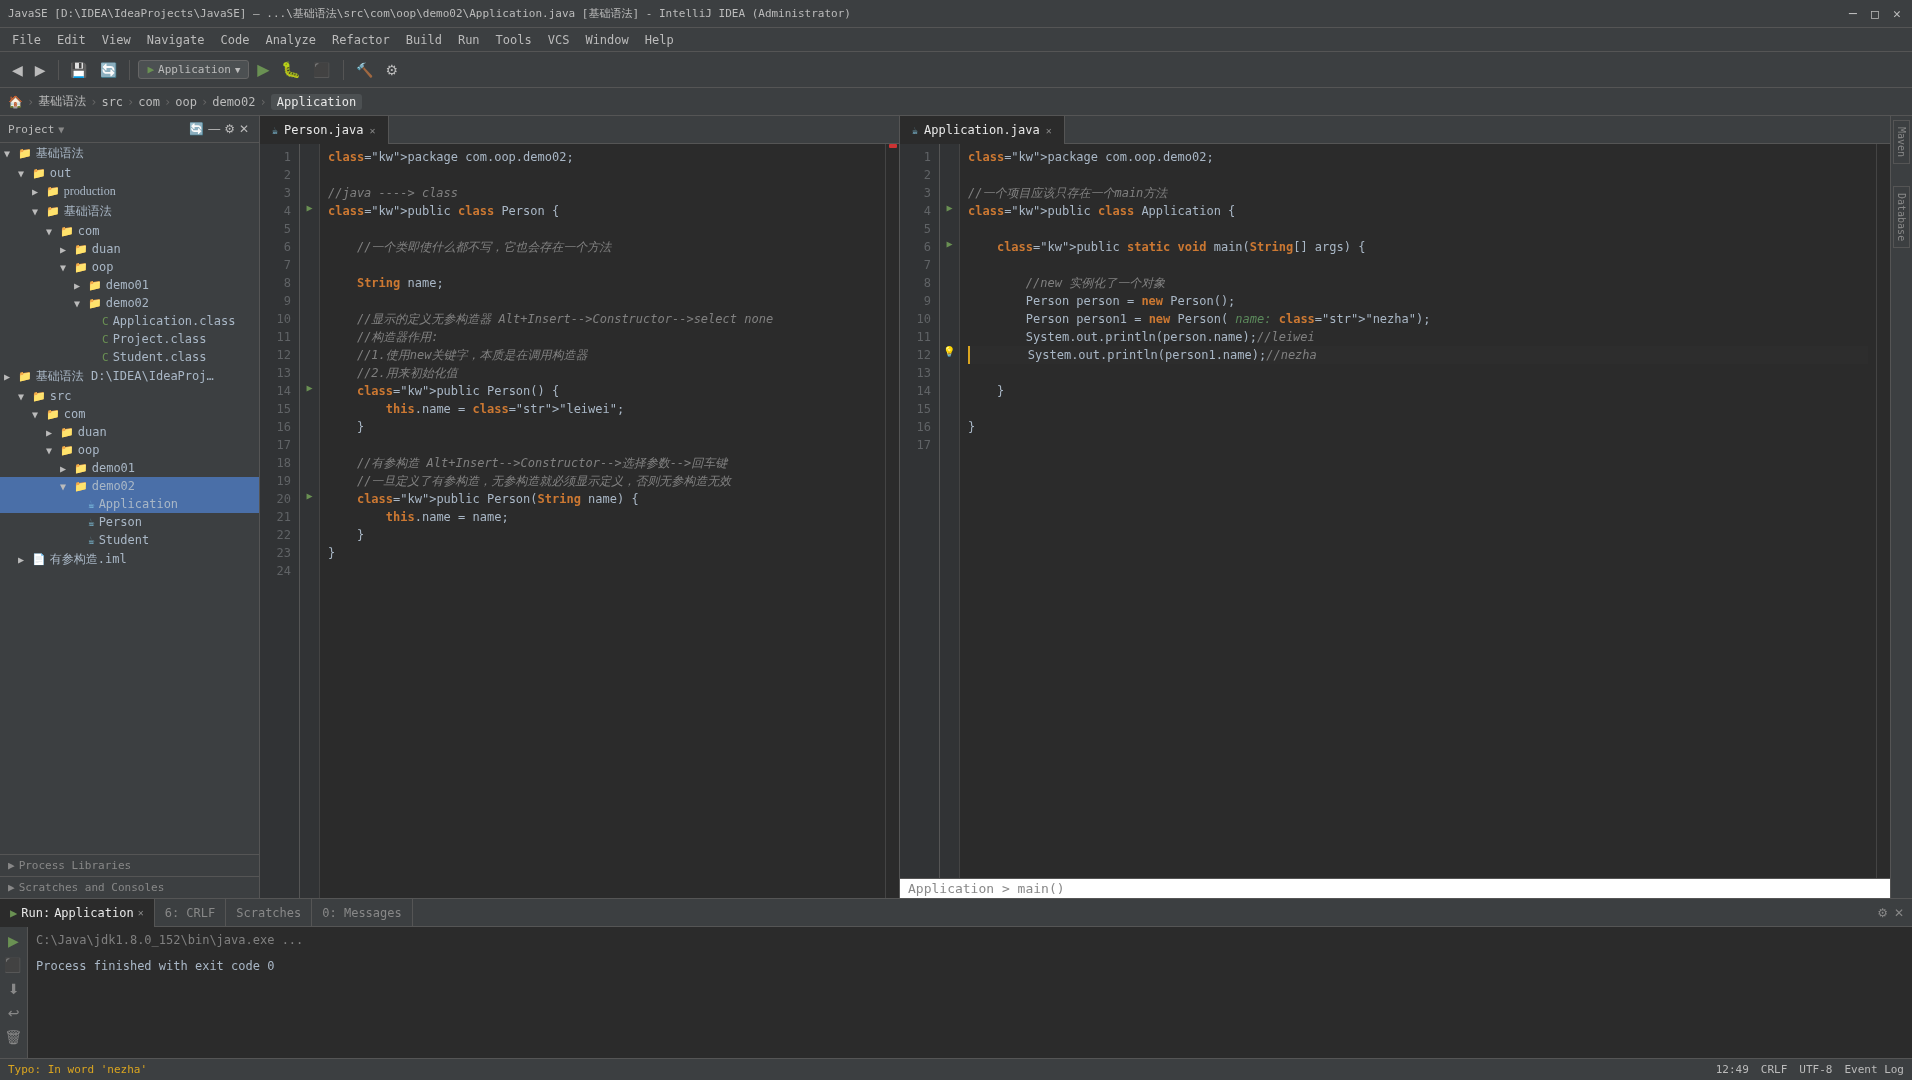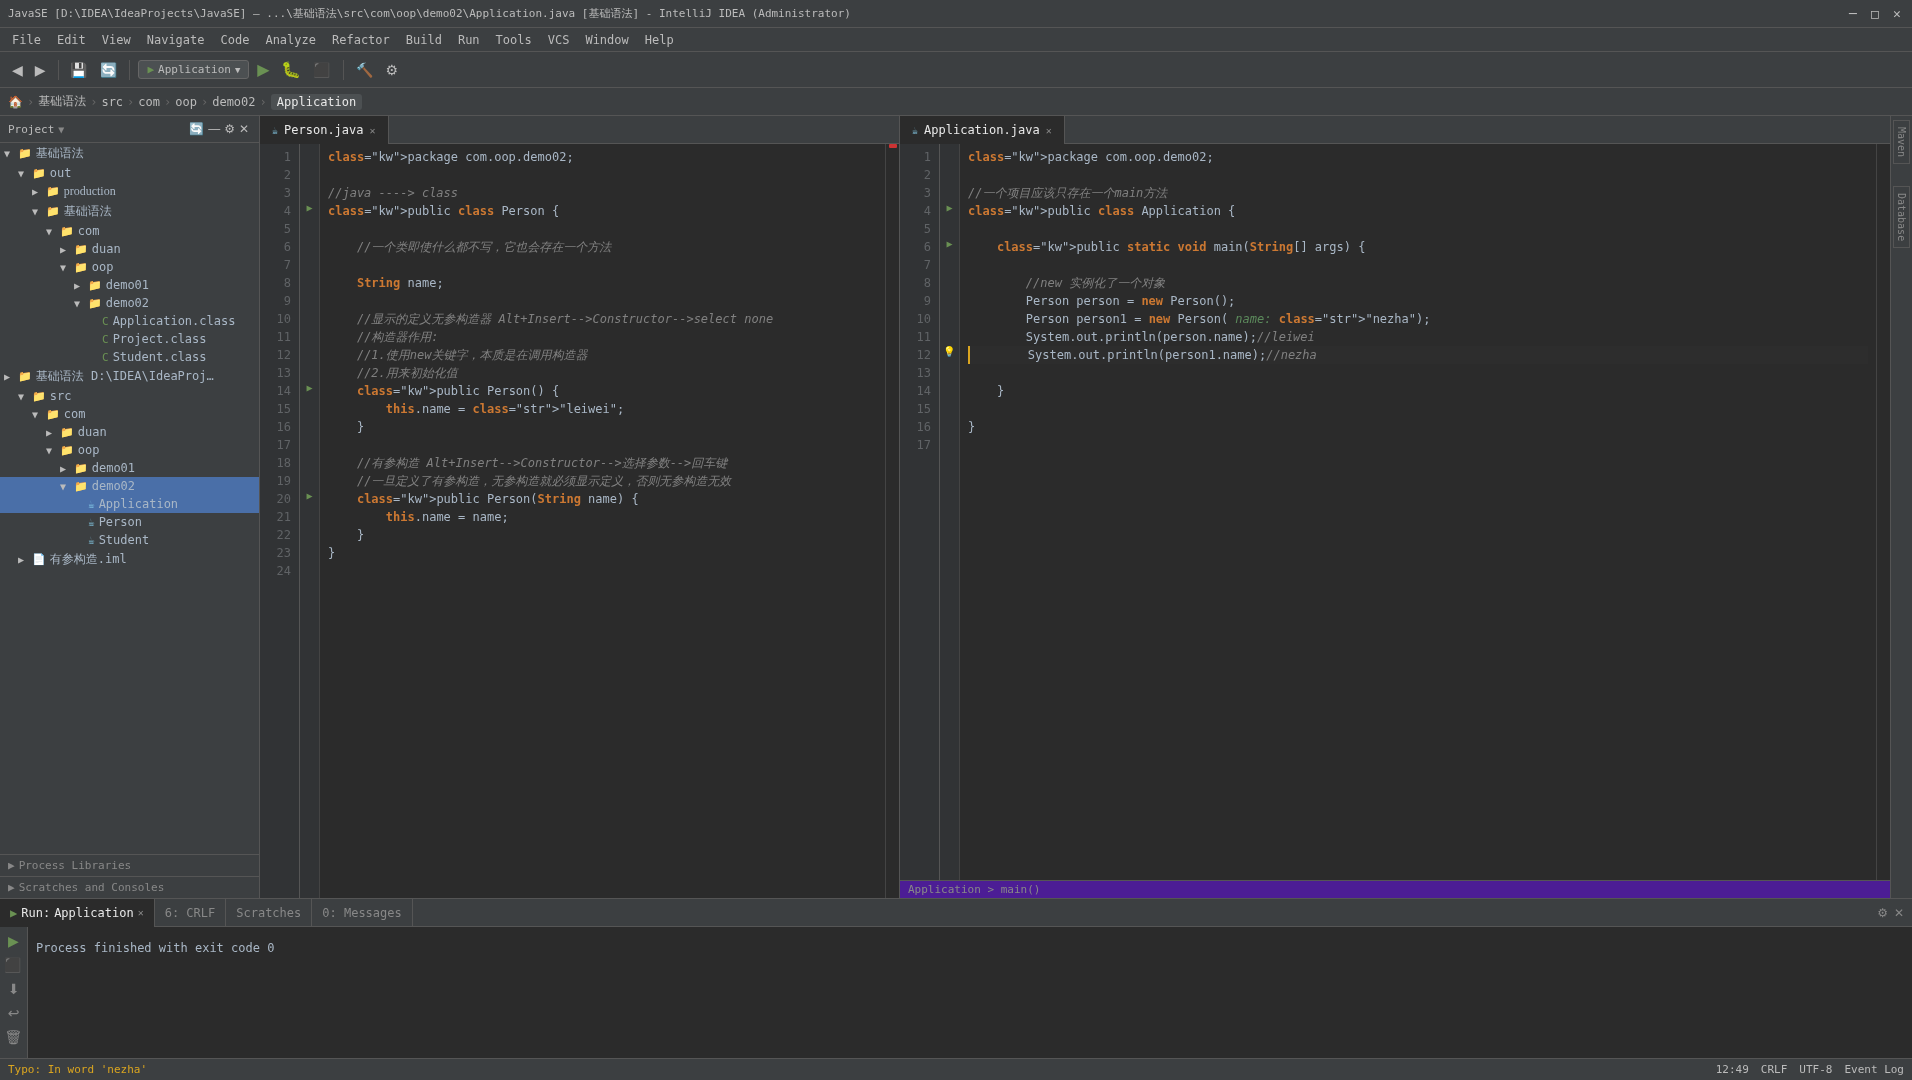--- a/index.html
+++ b/index.html
@@ -83,21 +83,21 @@
 
     
     #statusbar { height: 22px; background: #3c3f41; border-top: 1px solid #555; display: flex; align-items: center; padding: 0 8px; gap: 12px; font-size: 11px; color: #bbbbbb; }
     #statusbar-right { margin-left: auto; display: flex; gap: 12px; }
     .status-warning { color: #daa520; }
 
     
     .right-gutter { width: 14px; background: #2b2b2b; }
 
     
-    .editor-breadcrumb { background: #4c1d95; padding: 2px 8px; font-size: 11px; color: #888; border-top: 1px solid #555; display: flex; align-items: center; gap: 4px; }
+    .editor-breadcrumb { background: #ffffff; padding: 2px 8px; font-size: 13px; color: #888; border-top: 1px solid #555; display: flex; align-items: center; gap: 4px; }
     .vert-tab { writing-mode: vertical-lr; background: #3c3f41; color: #888; font-size: 11px; padding: 8px 3px; cursor: pointer; border: 1px solid #555; white-space: nowrap; }
   </style>
 </head>
 <body>
 
 <div id="titlebar">
   <span>JavaSE [D:\IDEA\IdeaProjects\JavaSE] – ...\基础语法\src\com\oop\demo02\Application.java [基础语法] - IntelliJ IDEA (Administrator)</span>
   <div id="titlebar-controls">
     <div class="titlebar-btn">─</div>
     <div class="titlebar-btn">□</div>
@@ -490,20 +490,21 @@
   <div style="display:flex; flex:1; overflow:hidden;">
 
     <div style="width:28px; background:#3c3f41; border-right:1px solid #555; display:flex; flex-direction:column; align-items:center; padding:4px 0; gap:4px;">
       <button class="run-sidebar-btn" style="color:#6a9153; font-size:14px;">▶</button>
       <button class="run-sidebar-btn" style="color:#cc3333; font-size:14px;">⬛</button>
       <button class="run-sidebar-btn">⬇</button>
       <button class="run-sidebar-btn">↩</button>
       <button class="run-sidebar-btn">🗑</button>
     </div>
     <div id="run-panel" style="padding:4px 8px; overflow-y:auto; font-size:12px; line-height:18px; color:#a9b7c6; flex:1;">
+      <div class="run-cmd">C:\Java\jdk1.8.0_152\bin\java.exe ...</div>
       <div style="height:4px;"></div>
       <div style="height:4px;"></div>
       <div class="run-exit">Process finished with exit code 0</div>
     </div>
   </div>
 </div>
 
 <div id="statusbar">
   <span class="status-warning">Typo: In word 'nezha'</span>
   <div id="statusbar-right">

